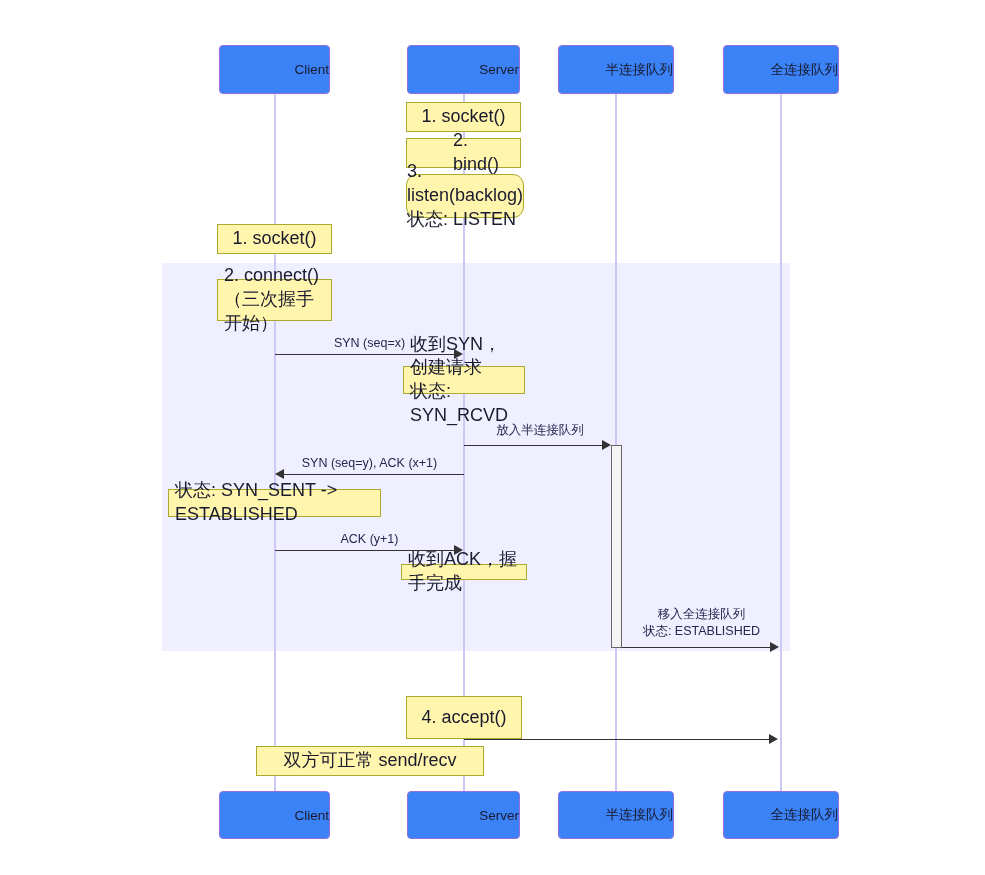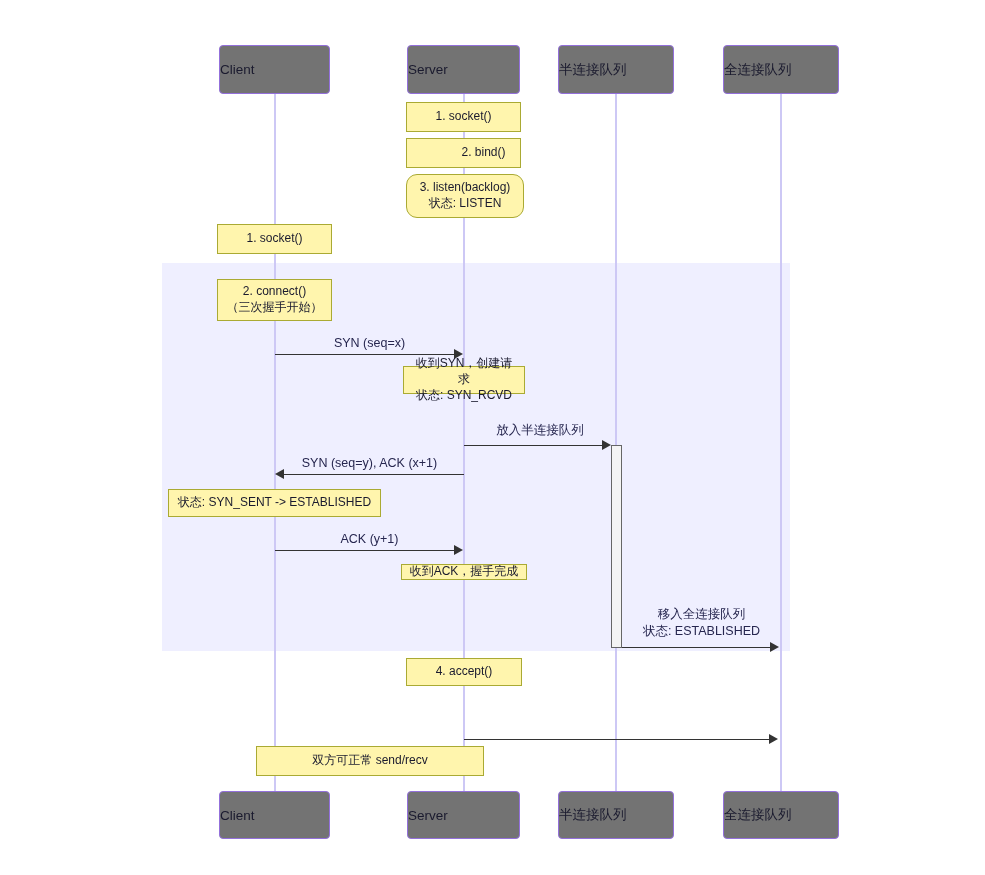--- a/index.html
+++ b/index.html
@@ -29,42 +29,41 @@
   
   .lifeline {
     position: absolute;
     width: 2px;
     background: #CDC8F5;
   }
 
   
   .participant {
     position: absolute;
-    background: #737373;
+    background: #3b82f6;
     border: 1px solid #9370DB;
     border-radius: 4px;
     display: flex;
     align-items: center;
-    justify-content: flex-start;
+    justify-content: flex-end;
     color: #1a1a2e;
     font-size: 13.5px;
     box-sizing: border-box;
   }
 
   
   .note {
     position: absolute;
     background: #FFF5AD;
     border: 1px solid #AAAA33;
     display: flex;
     align-items: center;
     justify-content: center;
-    text-align: center;
     color: #1a1a2e;
-    font-size: 12px;
+    font-size: 18px;
     line-height: 1.32;
     box-sizing: border-box;
     padding: 2px 6px;
     white-space: pre-line;
   }
 
   
   .activation {
     position: absolute;
     background: #F4F4F4;
@@ -184,21 +183,21 @@
   <div class="msg-line" style="left:275px; top:550px; width:180px;"></div>
   <div class="arrowhead right" style="left:454px; top:545px;"></div>
 
   <div class="note" style="left:401px; top:564px; width:126px; height:16px;">收到ACK，握手完成</div>
 
   <div class="msg-label" style="left:622px; top:606px; width:159px;">移入全连接队列
 状态: ESTABLISHED</div>
   <div class="msg-line" style="left:622px; top:647px; width:148px;"></div>
   <div class="arrowhead right" style="left:770px; top:642px;"></div>
 
-  <div class="note" style="left:406px; top:658px; width:116px; height:28px;">4. accept()</div>
+  <div class="note" style="left:406px; top:696px; width:116px; height:43px;">4. accept()</div>
 
   <div class="msg-line" style="left:464px; top:739px; width:305px;"></div>
   <div class="arrowhead right" style="left:769px; top:734px;"></div>
 
   <div class="note" style="left:256px; top:746px; width:228px; height:30px;">双方可正常 send/recv</div>
 
   <div class="watermark" style="left:826px; top:894px;">CSDN @橘子真甜~</div>
 
 </div>
 

